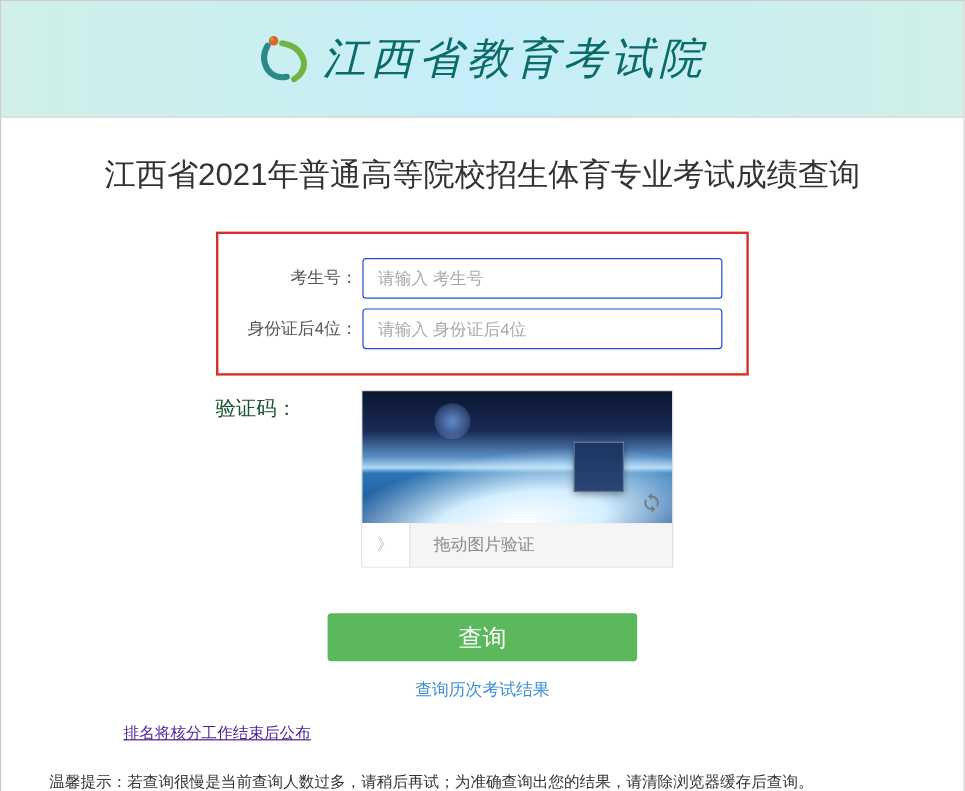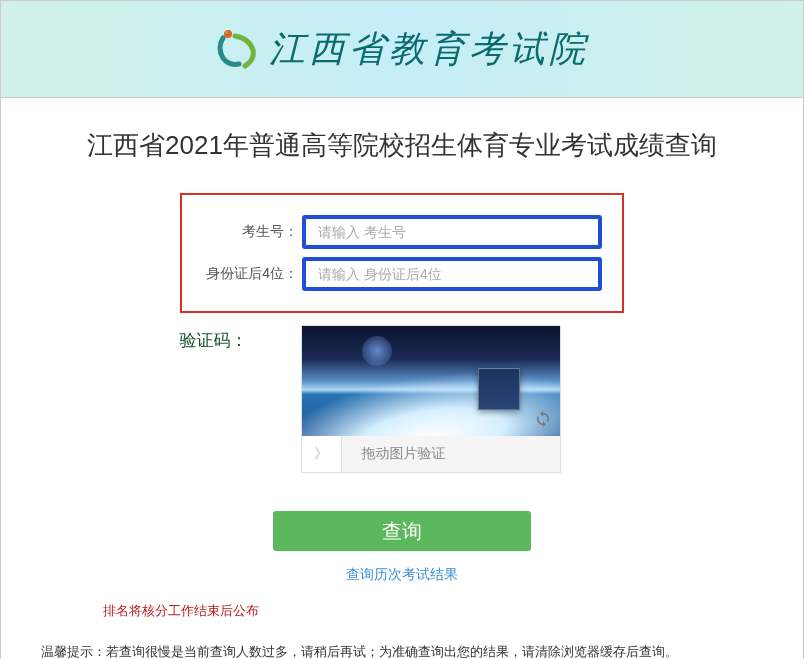--- a/index.html
+++ b/index.html
@@ -78,21 +78,21 @@
     .form-label {
       width: 100px;
       text-align: right;
       font-size: 14px;
       color: #555;
       padding-right: 4px;
     }
     .form-input {
       flex: 1;
       height: 34px;
-      border: 4px solid #1d4ed8;
+      border: 1px solid #1d4ed8;
       border-radius: 3px;
       padding: 0 12px;
       font-size: 14px;
       color: #333;
     }
     .form-input::placeholder {
       color: #aaa;
     }
     .captcha-row {
       display: flex;
@@ -200,23 +200,24 @@
       display: block;
       margin-top: 15px;
       color: #3a8fd8;
       font-size: 14px;
       text-decoration: none;
       text-align: center;
       cursor: pointer;
     }
     .note {
       font-size: 13px;
-      color: #b91c1c;
+      color: #4c1d95;
       margin-top: 18px;
       margin-left: 62px;
+      text-decoration: underline;
     }
     .tips {
       font-size: 13px;
       color: #333;
       margin-top: 22px;
       line-height: 1.6;
     }
   </style>
 </head>
 <body>

